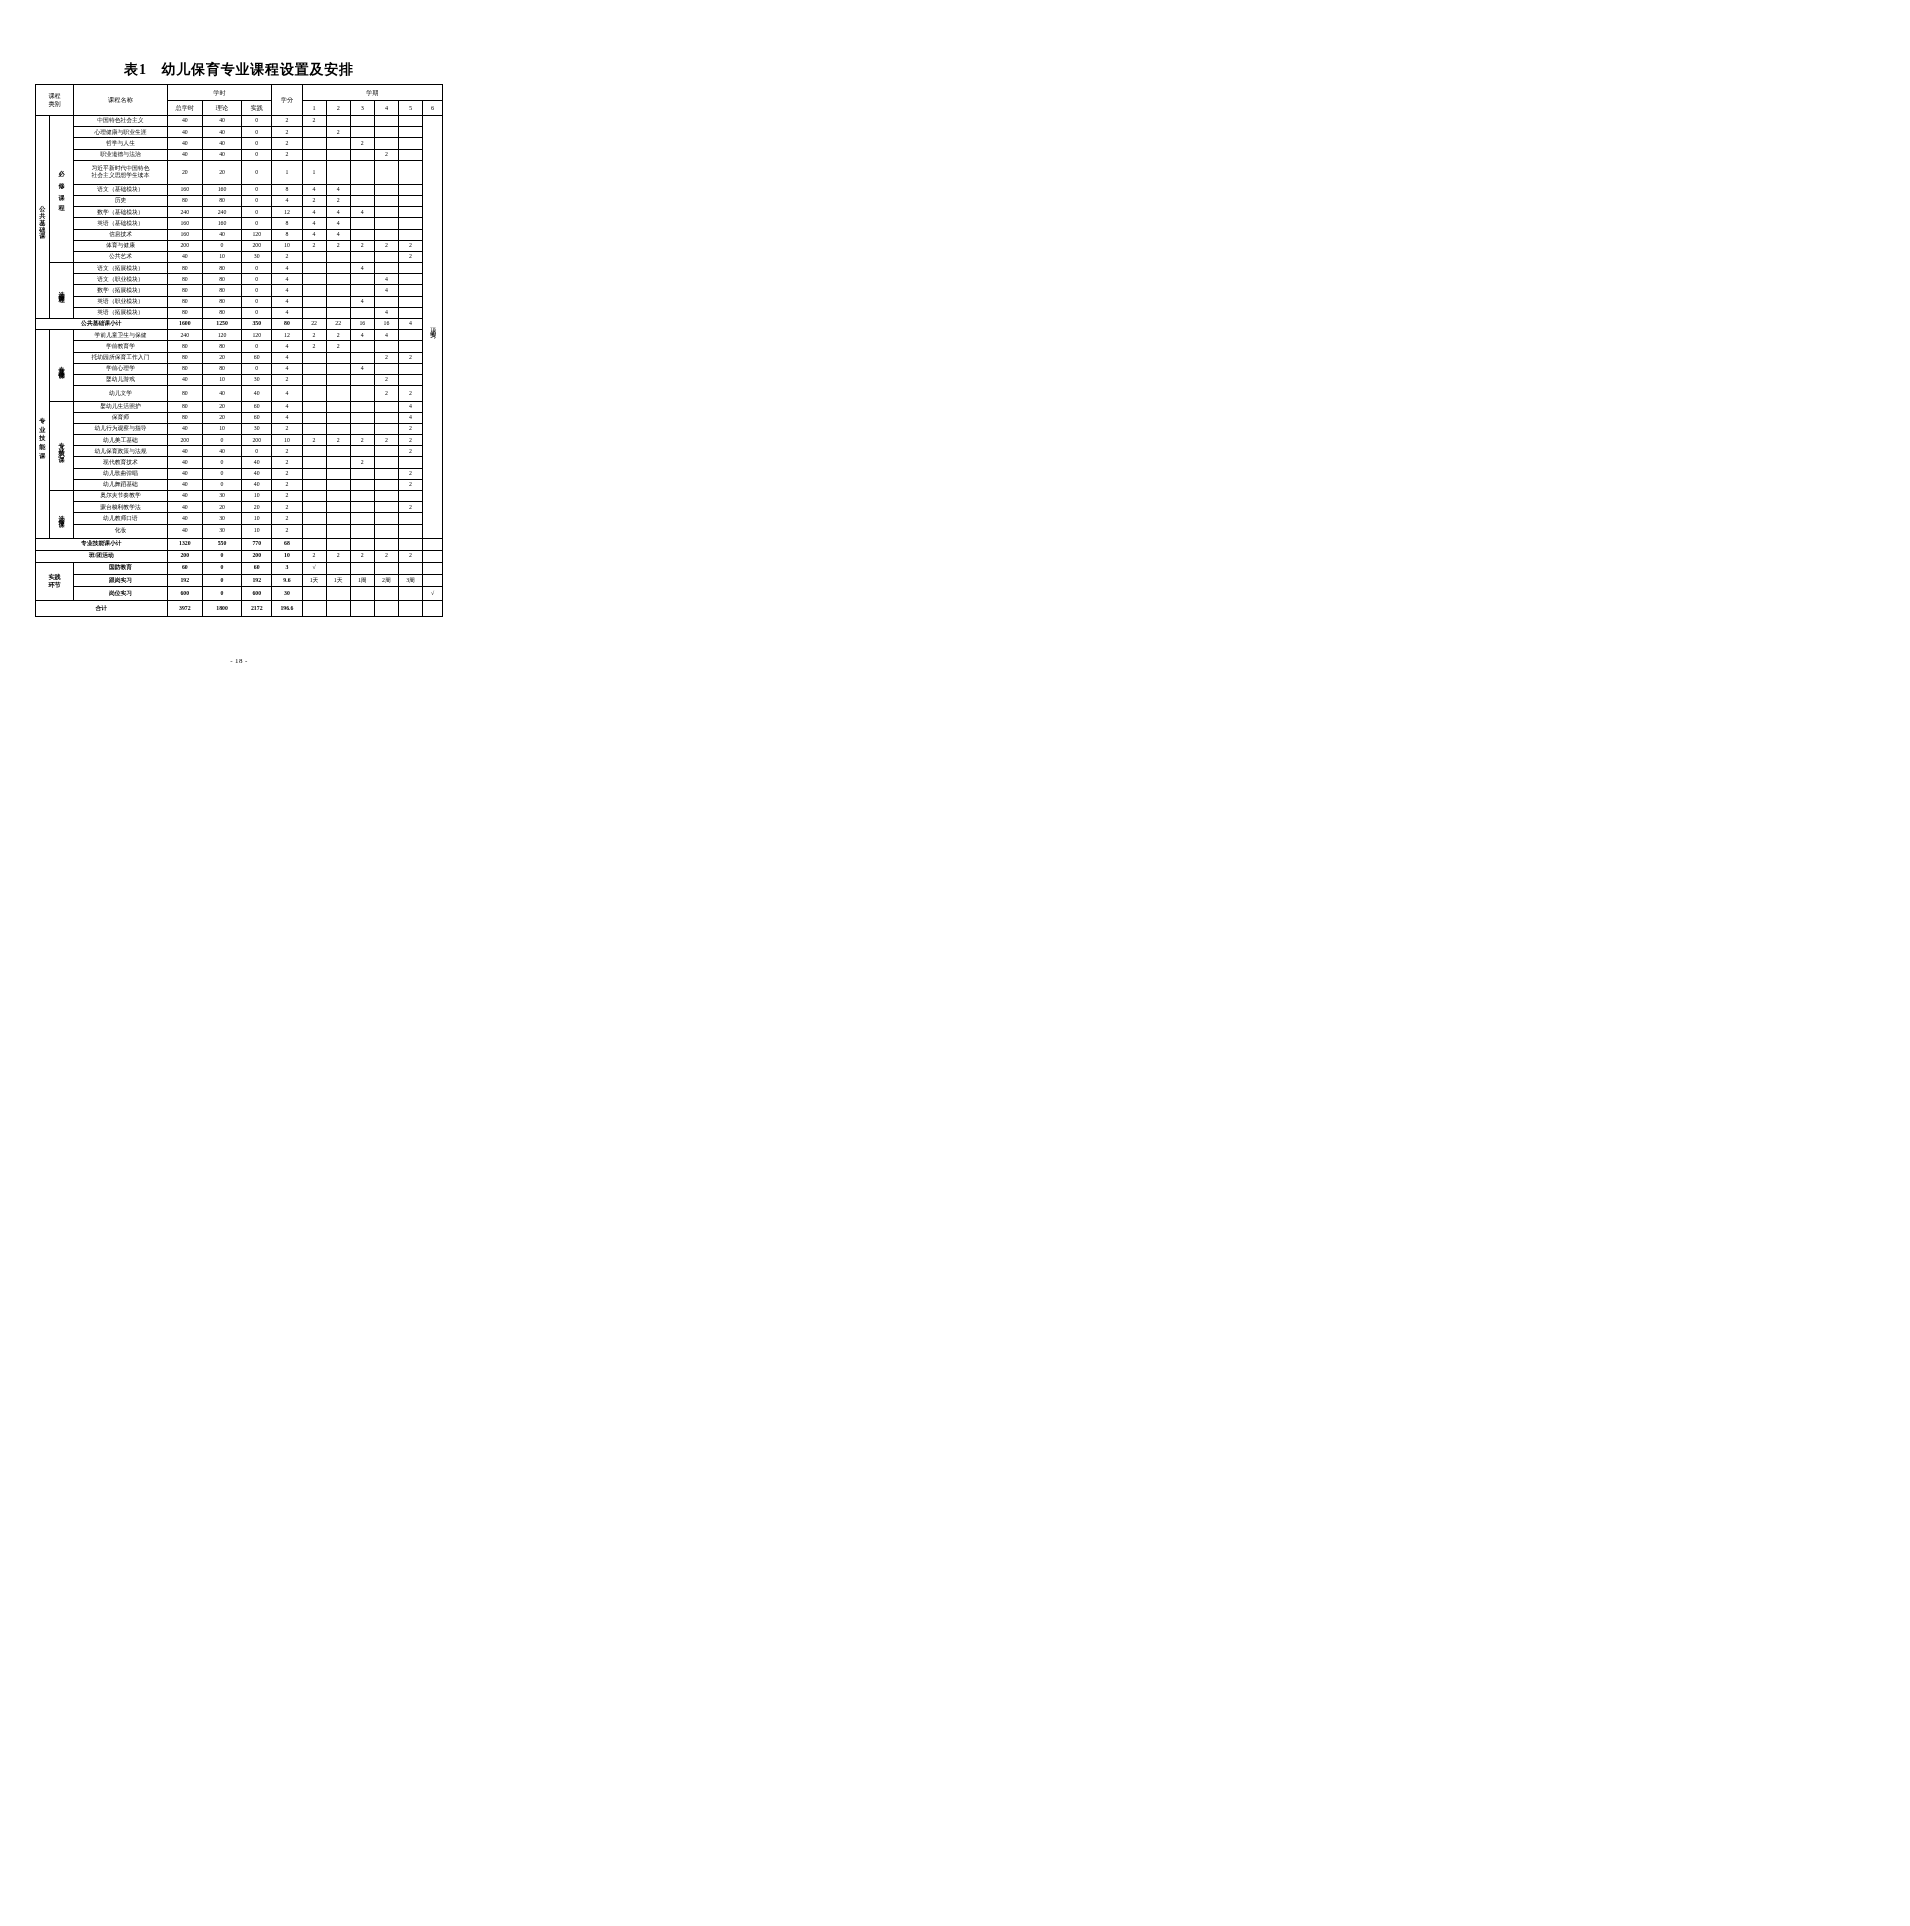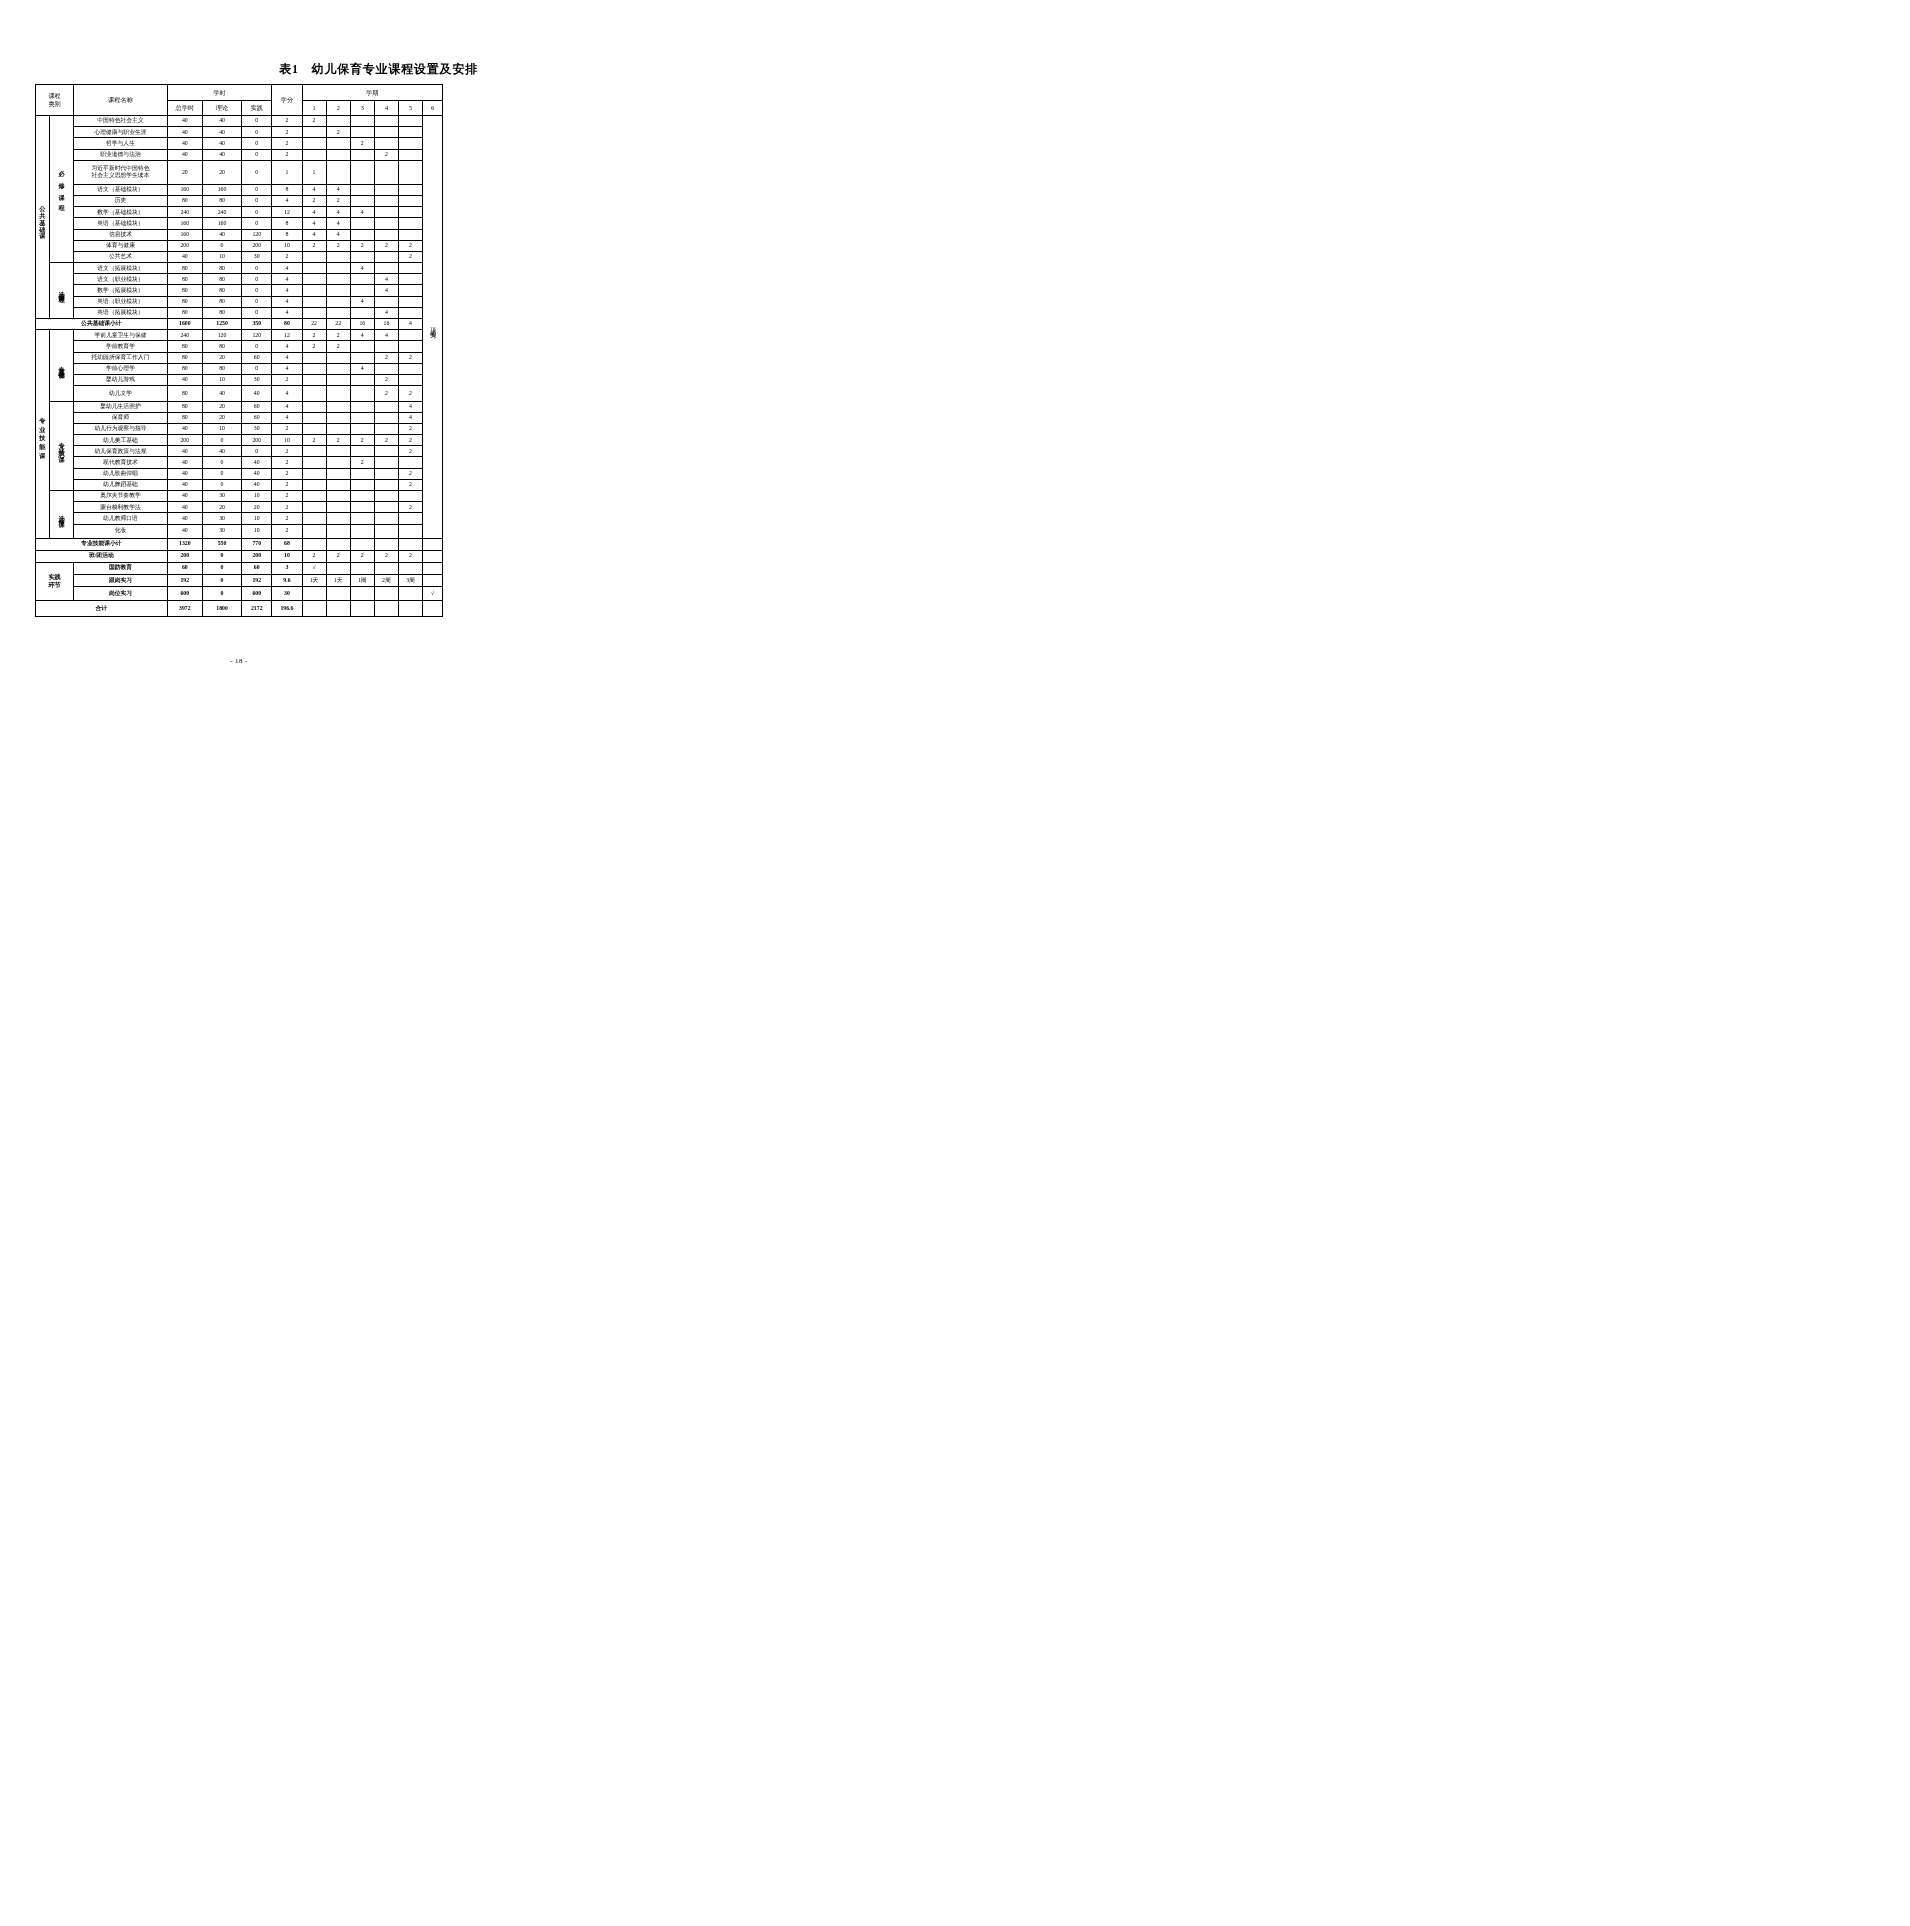--- a/index.html
+++ b/index.html
@@ -2,21 +2,21 @@
 <html style="font-size:6.2px"><head>
 <meta charset="utf-8">
 <style>
   html,body{margin:0;padding:0;}
   body{
     width:478px;height:676px;position:relative;background:#ffffff;
     font-family:"Liberation Serif","DejaVu Serif",serif;color:#000;
   }
   .doc-title{
     position:absolute;top:61px;left:0;width:100%;
-    text-align:right;font-size:12px;font-weight:bold;letter-spacing:0.8px;
+    text-align:center;font-size:14px;font-weight:bold;letter-spacing:0.8px;
   }
   table.curriculum{
     position:absolute;top:84px;left:35px;width:408px;
     border-collapse:collapse;table-layout:fixed;
     border:1.2px solid #000;
   }
   td,th{
     border-left:0.4px solid #000;border-top:0.8px solid #000;
     padding:0 0.8px;text-align:center;vertical-align:middle;
     font-size:5.8px;font-weight:normal;line-height:1.25;overflow:hidden;

